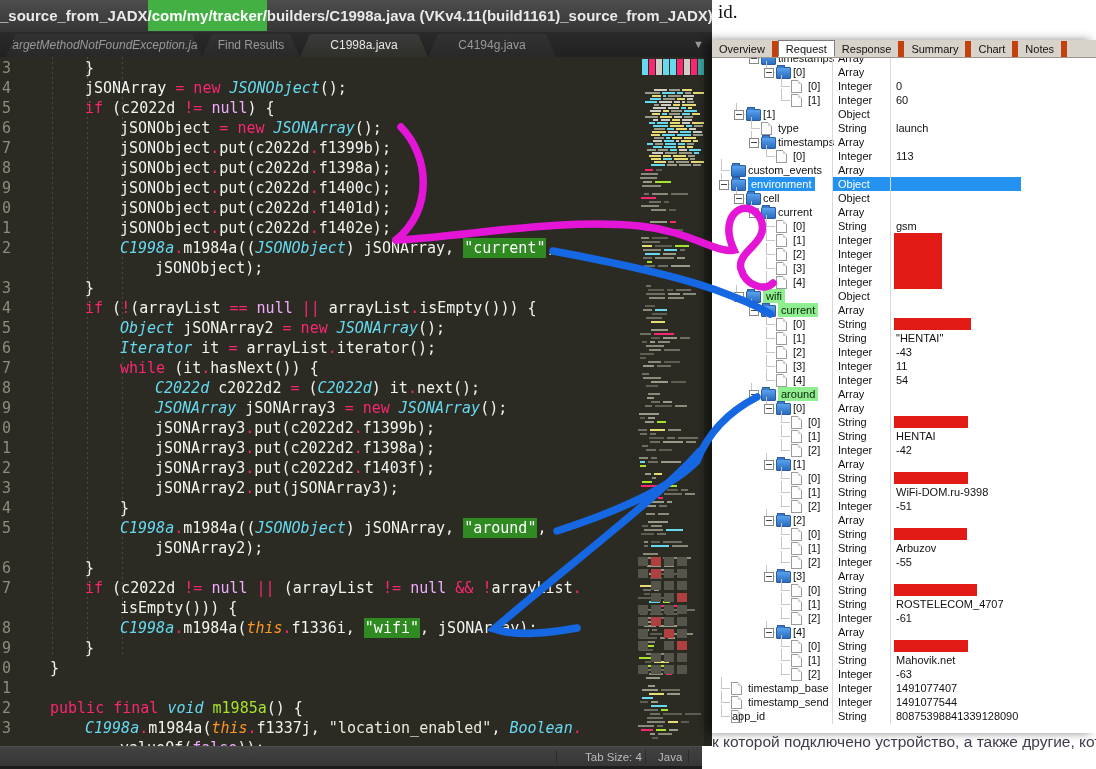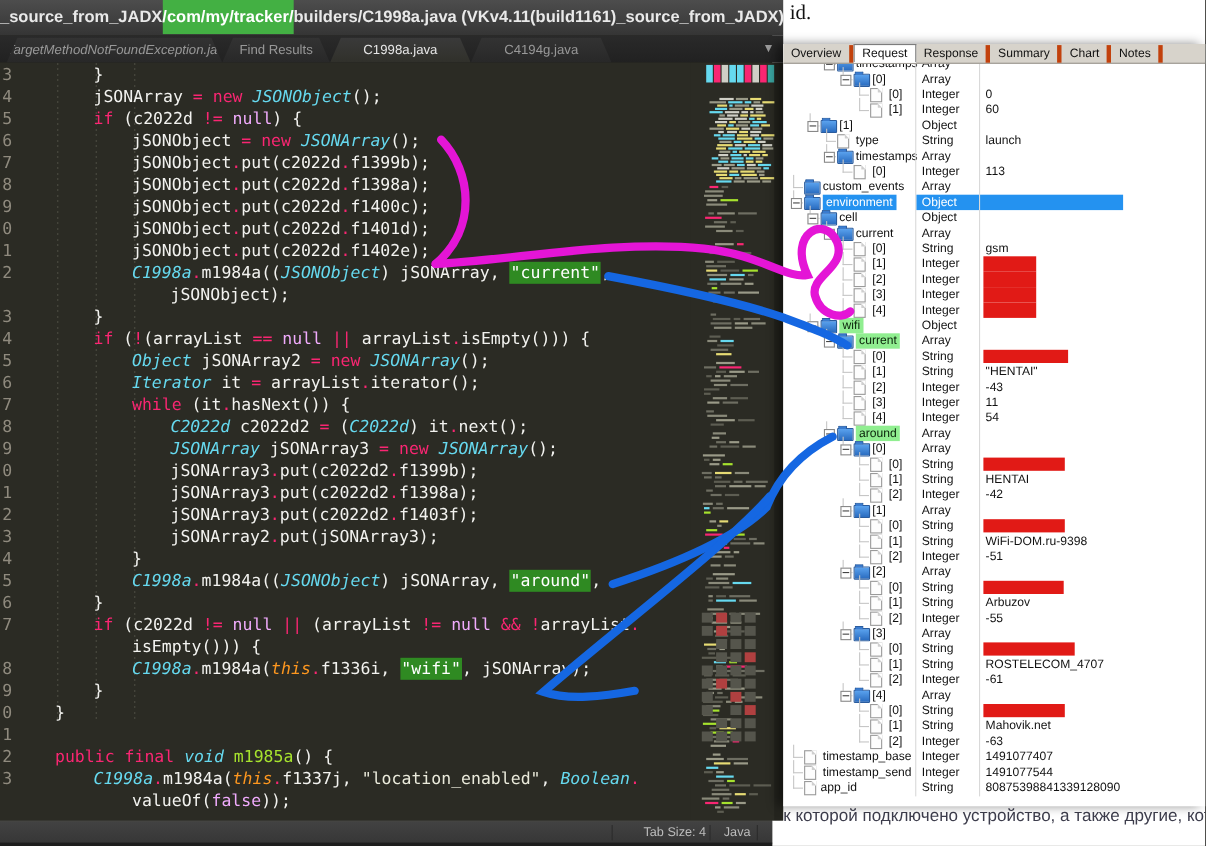--- a/index.html
+++ b/index.html
@@ -40,21 +40,21 @@
              background:linear-gradient(#424242,#363636);border-top:1px solid #4e4e4e;
              color:#bcbcbc;font-size:11.5px;line-height:20px;}
   #statusbar .sep{position:absolute;top:3px;width:1px;height:14px;background:#2c2c2c;}
   #belowstatus{position:absolute;left:0;top:766px;width:702px;height:3px;background:#1d1d1d;}
   
   #charles{position:absolute;left:712px;top:40px;width:384px;height:693px;background:#fff;z-index:3;
            box-shadow:-6px 0 9px rgba(0,0,0,.45);font-size:11px;color:#111;overflow:hidden;}
   #ch-tabs{position:absolute;left:0;top:0;width:384px;height:17px;background:#d7d3cb;
            border-bottom:1px solid #9a968e;z-index:5;}
   .ch-tab{display:inline-block;height:16px;line-height:16px;padding:0 7px;font-size:11px;
-          border-right:4px solid #c2410c;color:#111;}
+          border-right:6px solid #c2410c;color:#111;}
   .ch-tab.sel{background:#fff;border:1px solid #7d7d7d;border-bottom:1px solid #fff;height:15px;}
   #tree{position:absolute;left:0;top:0;width:384px;height:681px;}
   .colsep{position:absolute;top:12px;width:1px;height:672px;background:#d9d9d9;z-index:1;}
   .trow{position:absolute;left:0;width:384px;height:14px;line-height:14px;white-space:nowrap;}
   .trow .nm{position:absolute;font-size:11px;}
   .trow .ty{position:absolute;left:126px;font-size:11px;}
   .trow .vl{position:absolute;left:184px;font-size:11px;}
   .trow.grn .nm{background:#90ee90;color:#0a220a;padding:0 3px;}
   .trow.sel .nm{background:#2492f0;color:#fff;padding:0 3px;}
   .selband{position:absolute;left:121px;width:188px;height:14px;background:#2492f0;z-index:0;}
@@ -120,20 +120,21 @@
           <div class="code-line" style="padding-left: 120px;"><span class="num">6</span><span class="tk-t">Iterator</span><span class="tk-p"> it </span><span class="tk-k">=</span><span class="tk-p"> arrayList</span><span class="tk-k">.</span><span class="tk-p">iterator();</span></div>
           <div class="code-line" style="padding-left: 120px;"><span class="num">7</span><span class="tk-k">while</span><span class="tk-p"> (it</span><span class="tk-k">.</span><span class="tk-p">hasNext()) {</span></div>
           <div class="code-line" style="padding-left: 155px;"><span class="num">8</span><span class="tk-t">C2022d</span><span class="tk-p"> c2022d2 </span><span class="tk-k">=</span><span class="tk-p"> (</span><span class="tk-t">C2022d</span><span class="tk-p">) it</span><span class="tk-k">.</span><span class="tk-p">next();</span></div>
           <div class="code-line" style="padding-left: 155px;"><span class="num">9</span><span class="tk-t">JSONArray</span><span class="tk-p"> jSONArray3 </span><span class="tk-k">= new </span><span class="tk-t">JSONArray</span><span class="tk-p">();</span></div>
           <div class="code-line" style="padding-left: 155px;"><span class="num">0</span><span class="tk-p">jSONArray3</span><span class="tk-k">.</span><span class="tk-p">put(c2022d2</span><span class="tk-k">.</span><span class="tk-p">f1399b);</span></div>
           <div class="code-line" style="padding-left: 155px;"><span class="num">1</span><span class="tk-p">jSONArray3</span><span class="tk-k">.</span><span class="tk-p">put(c2022d2</span><span class="tk-k">.</span><span class="tk-p">f1398a);</span></div>
           <div class="code-line" style="padding-left: 155px;"><span class="num">2</span><span class="tk-p">jSONArray3</span><span class="tk-k">.</span><span class="tk-p">put(c2022d2</span><span class="tk-k">.</span><span class="tk-p">f1403f);</span></div>
           <div class="code-line" style="padding-left: 155px;"><span class="num">3</span><span class="tk-p">jSONArray2</span><span class="tk-k">.</span><span class="tk-p">put(jSONArray3);</span></div>
           <div class="code-line" style="padding-left: 120px;"><span class="num">4</span><span class="tk-p">}</span></div>
           <div class="code-line" style="padding-left: 120px;"><span class="num">5</span><span class="tk-t">C1998a</span><span class="tk-k">.</span><span class="tk-p">m1984a((</span><span class="tk-t">JSONObject</span><span class="tk-p">) jSONArray, </span><span class="tk-shl">"around"</span><span class="tk-p">,</span></div>
+          <div class="code-line" style="padding-left: 155px;"><span class="num"></span><span class="tk-p">jSONArray2);</span></div>
           <div class="code-line" style="padding-left: 85px;"><span class="num">6</span><span class="tk-p">}</span></div>
           <div class="code-line" style="padding-left: 85px;"><span class="num">7</span><span class="tk-k">if</span><span class="tk-p"> (c2022d </span><span class="tk-k">!=</span><span class="tk-p"> </span><span class="tk-c">null</span><span class="tk-p"> </span><span class="tk-k">||</span><span class="tk-p"> (arrayList </span><span class="tk-k">!=</span><span class="tk-p"> </span><span class="tk-c">null</span><span class="tk-p"> </span><span class="tk-k">&amp;&amp;</span><span class="tk-p"> </span><span class="tk-k">!</span><span class="tk-p">arrayList</span><span class="tk-k">.</span></div>
           <div class="code-line" style="padding-left: 120px;"><span class="num"></span><span class="tk-p">isEmpty())) {</span></div>
           <div class="code-line" style="padding-left: 120px;"><span class="num">8</span><span class="tk-t">C1998a</span><span class="tk-k">.</span><span class="tk-p">m1984a(</span><span class="tk-th">this</span><span class="tk-k">.</span><span class="tk-p">f1336i, </span><span class="tk-shl">"wifi"</span><span class="tk-p">, jSONArray);</span></div>
           <div class="code-line" style="padding-left: 85px;"><span class="num">9</span><span class="tk-p">}</span></div>
           <div class="code-line" style="padding-left: 50px;"><span class="num">0</span><span class="tk-p">}</span></div>
           <div class="code-line" style="padding-left: 50px;">
             <span class="num">1</span>
           </div>
           <div class="code-line" style="padding-left: 50px;"><span class="num">2</span><span class="tk-k">public final </span><span class="tk-t">void</span><span class="tk-p"> </span><span class="tk-fn">m1985a</span><span class="tk-p">() {</span></div>
@@ -864,21 +865,21 @@
         <div class="trow" style="top: 655px;">
           <div class="elbow" style="left: 9px;"></div>
           <div class="leafic" style="left: 19px;"></div>
           <span class="nm" style="left: 36px;">timestamp_send</span>
           <span class="ty">Integer</span>
           <span class="vl">1491077544</span>
         </div>
         <div class="trow" style="top: 669px;">
           <div class="elbow" style="left: 9px;"></div>
           <div class="leafic" style="left: 19px;"></div>
-          <span class="nm" style="left: 34px;">app_id</span>
+          <span class="nm" style="left: 20px;">app_id</span>
           <span class="ty">String</span>
           <span class="vl">80875398841339128090</span>
         </div>
       </div>
     <div id="ch-tabs"><span class="ch-tab">Overview</span><span class="ch-tab sel">Request</span><span class="ch-tab">Response</span><span class="ch-tab">Summary</span><span class="ch-tab">Chart</span><span class="ch-tab">Notes</span></div>
   </div>
 
   <svg id="overlay" viewBox="0 0 1096 769" xmlns="http://www.w3.org/2000/svg">
       <path d="M 401,127 C 429,156 434,208 396,240" fill="none" stroke="#e415d6" stroke-width="7.5" stroke-linecap="round"></path>
       <path d="M 396,240 C 470,236 560,218 640,226 C 690,231 716,254 734,250 C 716,212 750,195 761,220 C 770,243 736,251 741,269 C 746,287 766,291 773,283" fill="none" stroke="#e415d6" stroke-width="7.5" stroke-linecap="round"></path>

